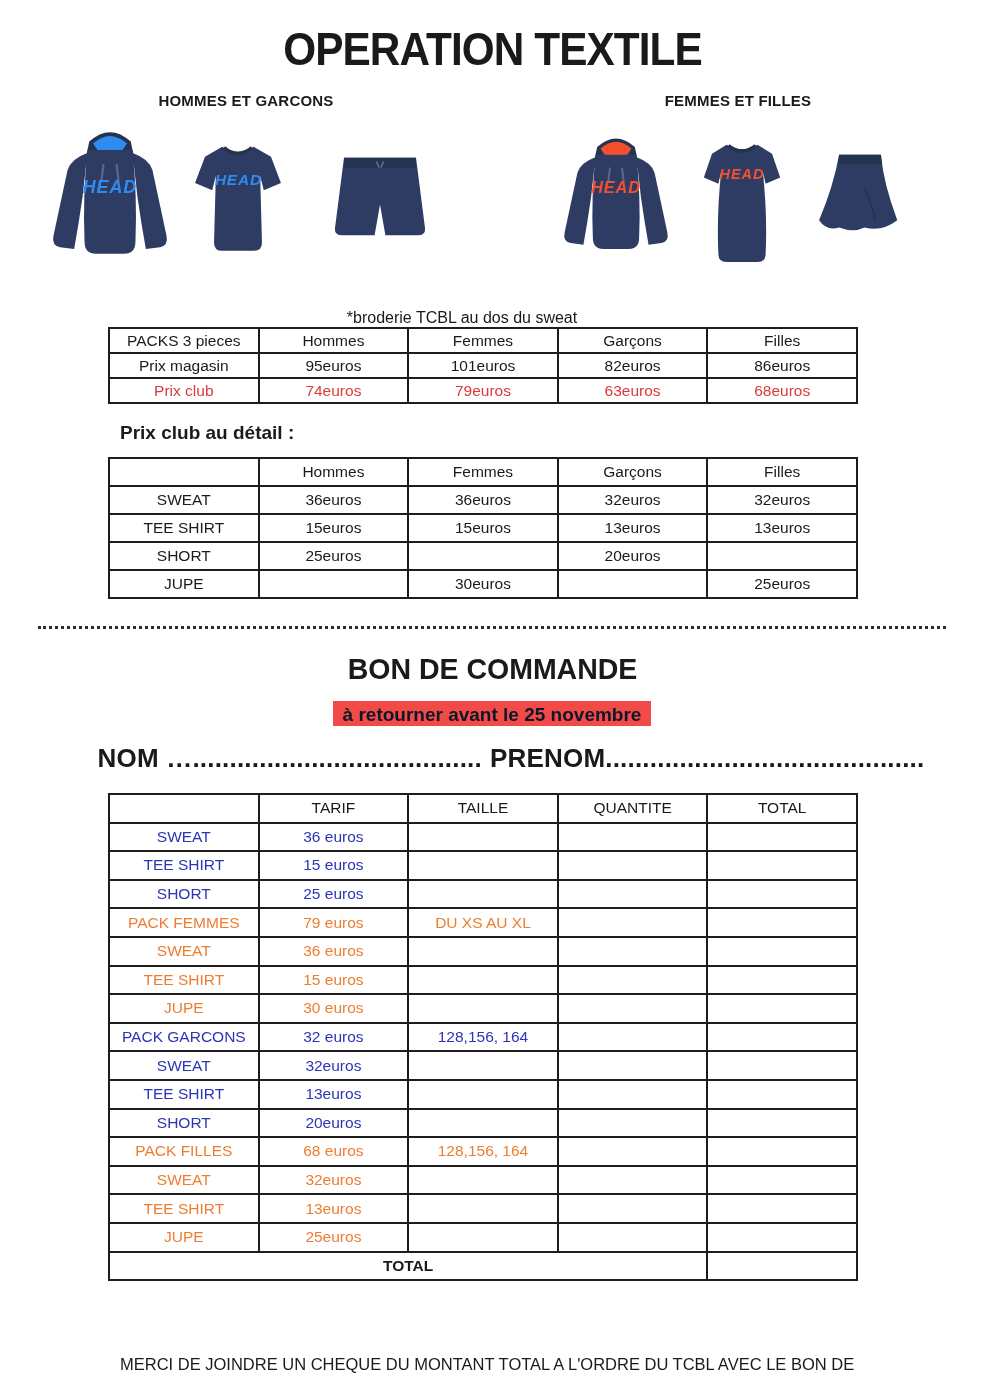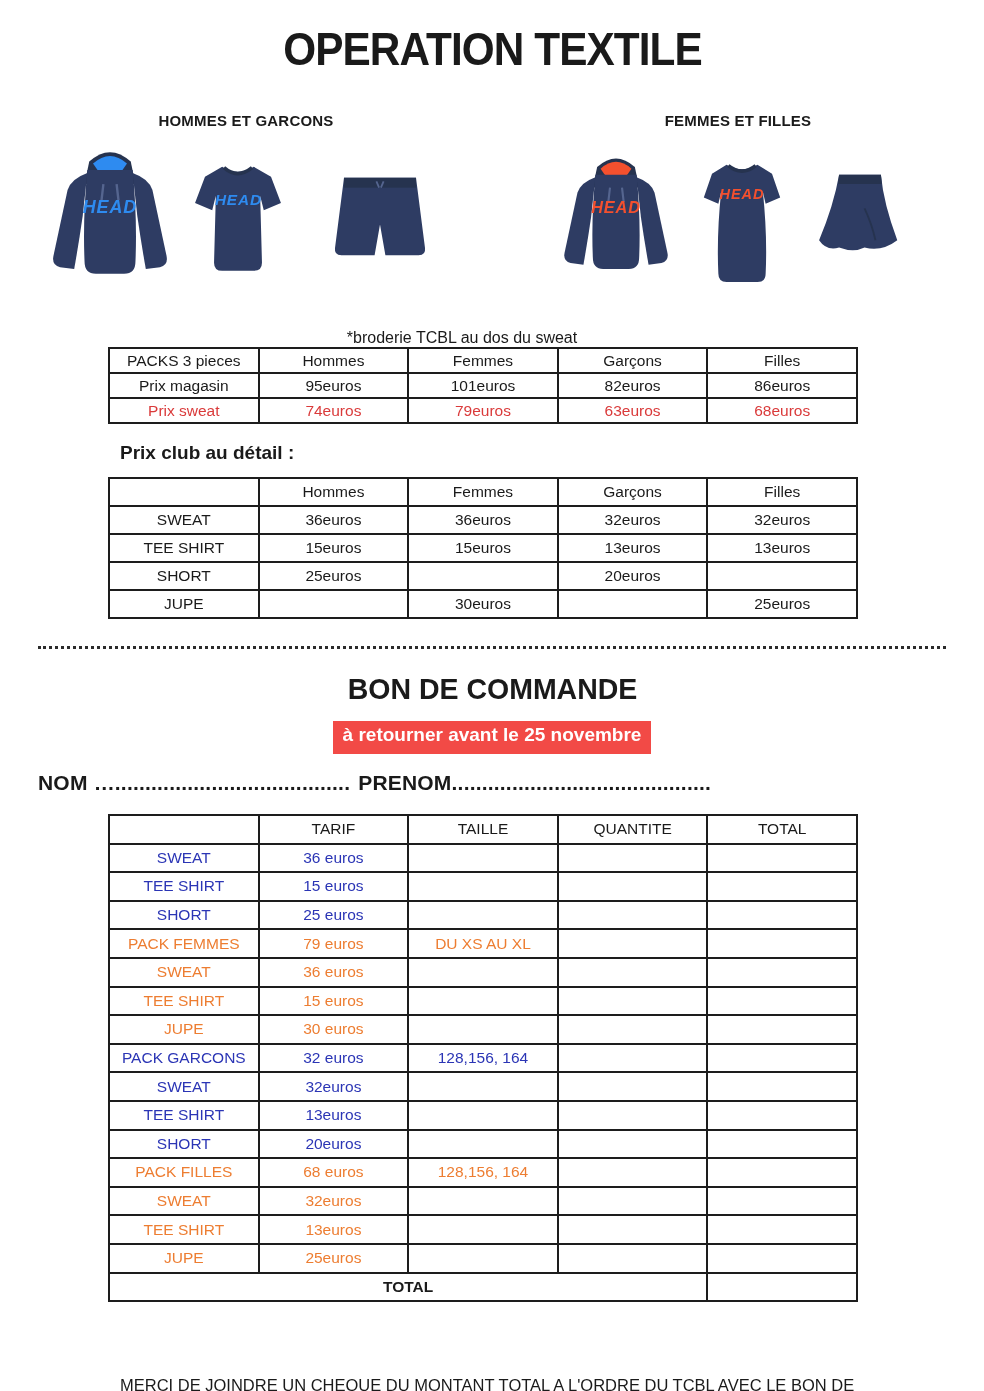--- a/index.html
+++ b/index.html
@@ -2,21 +2,21 @@
 <html style="--ink: #1a1a1a; --border: #1d1d1d; --red_text: #da3a3a; --red_highlight: #f24a46; --blue: #2b35b5; --orange: #ed7d31; --navy: #2e3c63; --navy_dark: #26334f; --logo_blue: #2e8bf0; --logo_coral: #f4502e;"><head>
 <meta charset="utf-8">
 <style>
   html,body{margin:0;padding:0;background:#ffffff;}
   body{font-family:"Liberation Sans",sans-serif;color:var(--ink,#1a1a1a);}
   .page{position:relative;width:984px;height:1391px;background:#fff;overflow:hidden;}
 
   .title{text-align:center;padding-top:22px;font-weight:bold;font-size:46px;letter-spacing:-1px;}
   .title span{display:inline-block;transform:scaleX(.92);}
 
-  .section-titles{display:flex;margin-top:36px;}
+  .section-titles{display:flex;margin-top:16px;}
   .section-titles>div{width:50%;text-align:center;font-weight:bold;font-size:15px;letter-spacing:.2px;}
 
   .garments{position:relative;height:172px;margin-top:8px;}
   .garment{position:absolute;}
   .garment svg{display:block;width:100%;height:100%;}
 
   .note{text-align:center;font-size:16px;margin-top:20px;position:relative;left:-30px;}
 
   table.grid{border-collapse:collapse;table-layout:fixed;width:750px;margin-left:108px;}
   table.grid td{border:2px solid var(--border,#1d1d1d);text-align:center;font-size:15.5px;
@@ -29,24 +29,24 @@
   table.detail{margin-top:13px;}
   table.detail td{height:24px;}
   td.lab{text-align:left;padding-left:9px;}
 
   .dotted-sep{margin:27px 38px 0 38px;border-bottom:3px dotted #2b2b2b;height:0;}
 
   .order-title{text-align:center;font-weight:bold;font-size:30px;margin-top:23px;}
   .order-title span{display:inline-block;transform:scaleX(.95);}
 
   .deadline-wrap{text-align:center;margin-top:15px;}
-  .deadline{display:inline-block;background:var(--red_highlight,#f24a46);color:#ffffff;
-    font-weight:bold;font-size:19px;padding:3px 10px 8px;}
-
-  .nom-line{margin:17px 0 0 38px;font-weight:bold;font-size:21px;letter-spacing:.2px;}
+  .deadline{display:inline-block;background:var(--red_highlight,#f24a46);color:#0f172a;
+    font-weight:bold;font-size:19px;padding:3px 10px 0;}
+
+  .nom-line{margin:17px 0 0 38px;font-weight:bold;font-size:26px;letter-spacing:.2px;text-align:center;}
   .nom-line .nom{margin-right:8px;}
 
   table.order{margin-top:19px;}
   table.order td{height:24.6px;}
   tr.c-blue td{color:var(--blue,#2b35b5);}
   tr.c-orange td{color:var(--orange,#ed7d31);}
   td.total-cell{height:50px;font-size:21px;font-weight:bold;color:#1a1a1a;}
 
   .footer{margin:15px 0 0 120px;font-size:16.5px;line-height:1.65;white-space:pre-wrap;}
 </style>
@@ -142,21 +142,21 @@
       </thead>
     <tbody id="packs-body">
         <tr>
           <td>Prix magasin</td>
           <td>95euros</td>
           <td>101euros</td>
           <td>82euros</td>
           <td>86euros</td>
         </tr>
         <tr class="row-red">
-          <td>Prix sweat</td>
+          <td>Prix club</td>
           <td>74euros</td>
           <td>79euros</td>
           <td>63euros</td>
           <td>68euros</td>
         </tr>
       </tbody>
   </table>
 
   <div class="detail-heading">Prix club au détail :</div>
 

